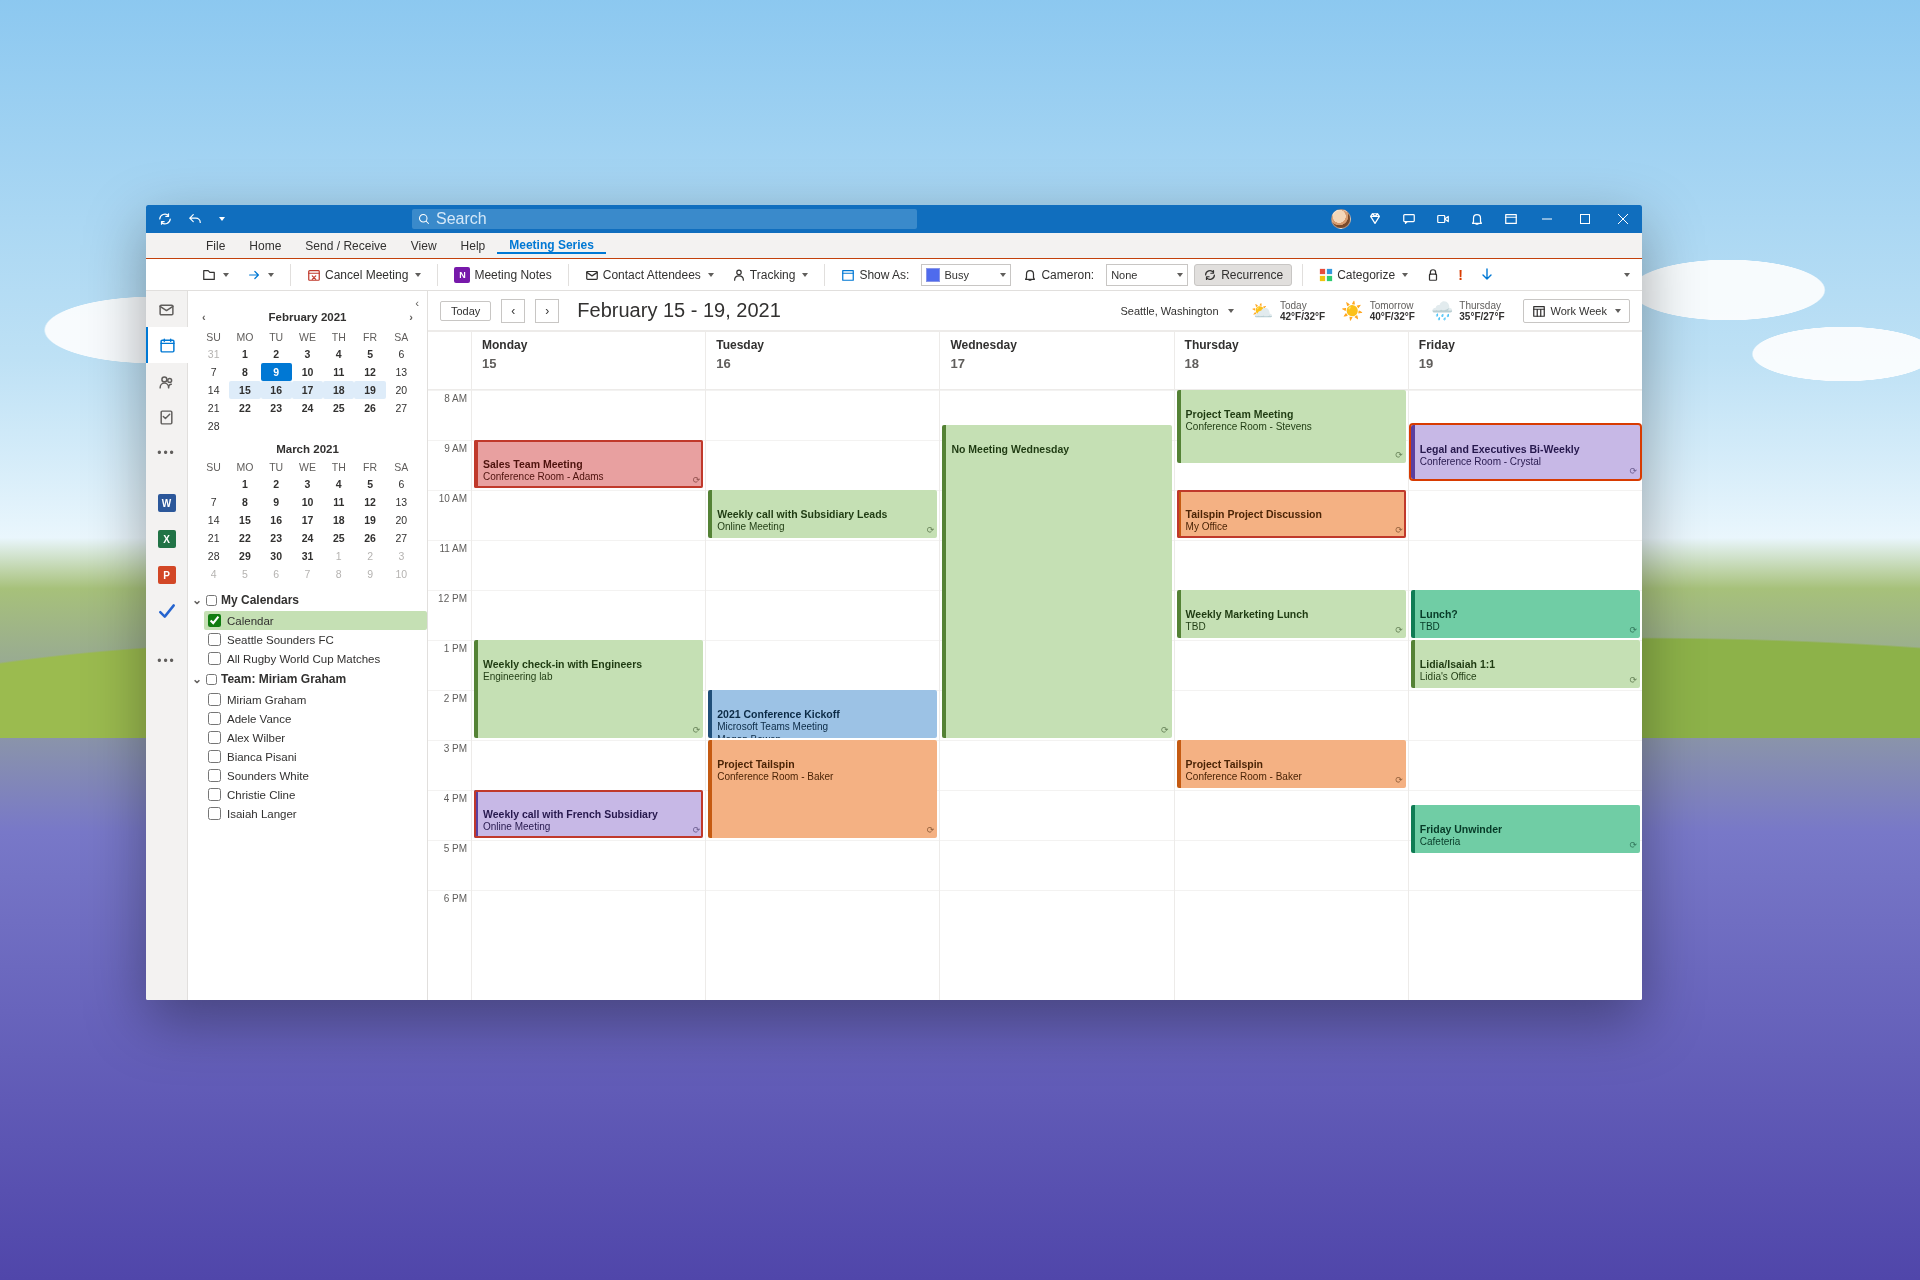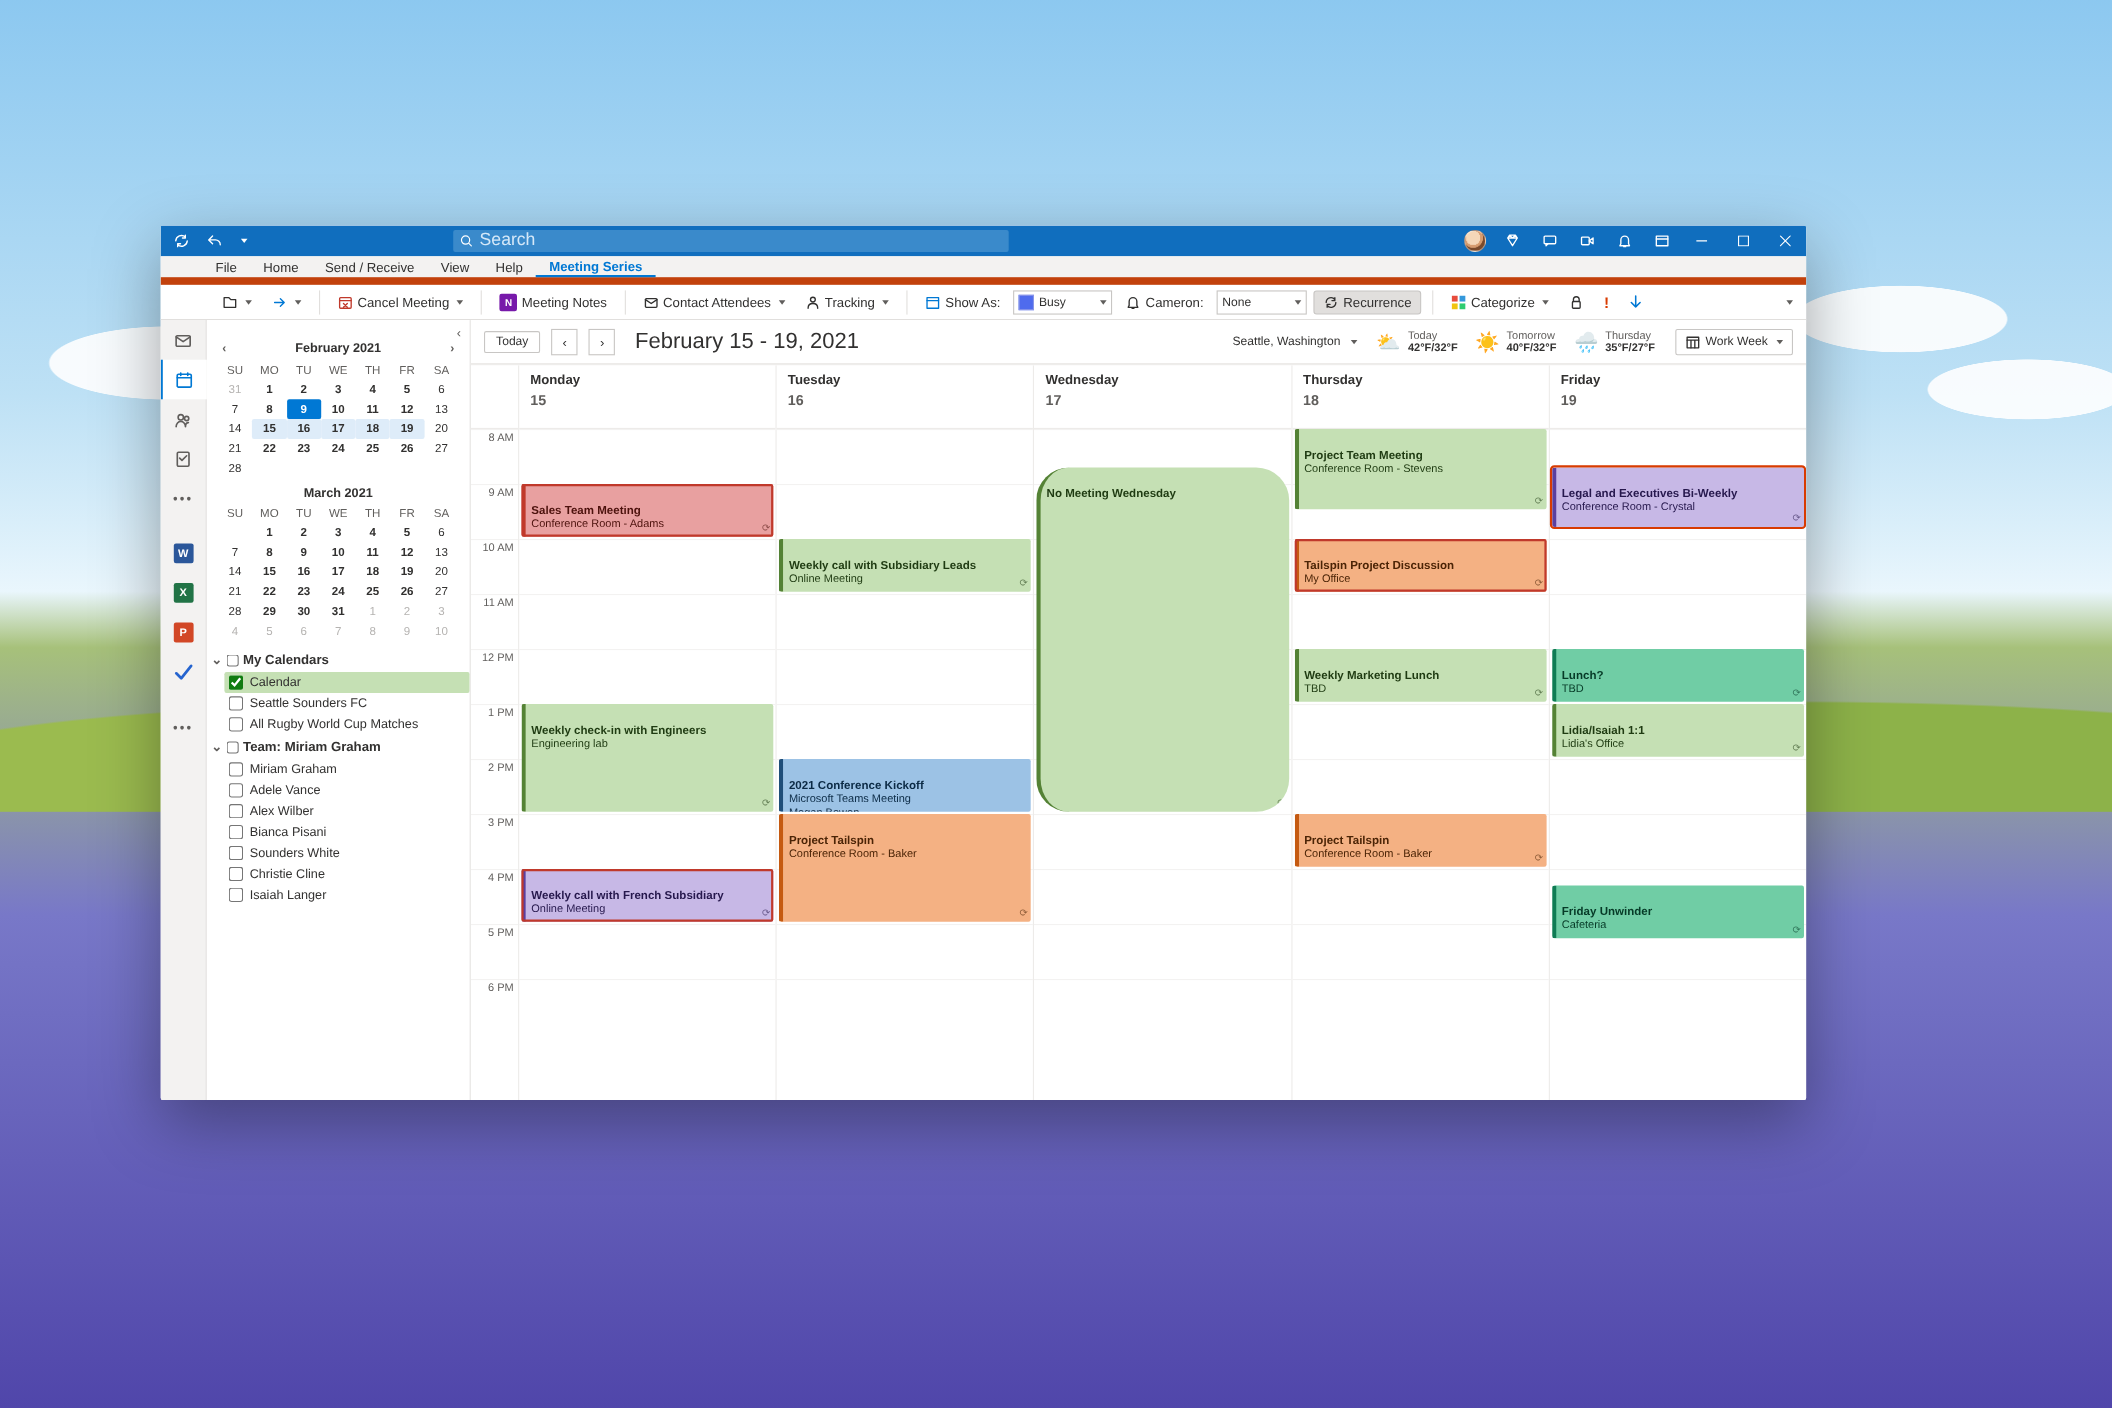--- a/index.html
+++ b/index.html
@@ -24,21 +24,21 @@
   .window { position:absolute; left:146px; top:205px; width:1496px; height:795px; background:#fff; box-shadow:0 20px 60px rgba(0,0,0,.35); display:flex; flex-direction:column; font-size:12px; color:#333; border-radius:2px; overflow:hidden;}
   .titlebar { height:28px; background:#106ebe; display:flex; align-items:center; color:#fff; padding:0 0 0 6px; gap:4px;}
   .titlebar .tb-btn { width:26px; height:28px; display:flex; align-items:center; justify-content:center; }
   .titlebar .search { margin-left:180px; flex:0 0 505px; height:20px; background:#3a8acb; border-radius:2px; display:flex; align-items:center; padding:0 6px; color:#d5e8f8; font-size:16px; position:relative;}
   .titlebar .search svg{margin-right:6px;}
   .titlebar .right { margin-left:auto; display:flex; align-items:center; gap:0;}
   .titlebar .right .tb-btn { width:34px; }
   .avatar-img{width:20px;height:20px;border-radius:50%;background:radial-gradient(circle at 40% 35%, #f5d7b8 40%, #d79c6f 42% 55%, #7a4a2b 58%); border:1px solid rgba(255,255,255,.4);}
   .winctrl{width:38px;height:28px;display:flex;align-items:center;justify-content:center;}
 
-  .tabs { height:26px; background:#f3f2f1; border-bottom:7px solid #c2410c; display:flex; padding-left:38px;}
+  .tabs { height:26px; background:#f3f2f1; border-bottom:1px solid #c2410c; display:flex; padding-left:48px;align-items:center;}
   .tabs .tab { padding:0 12px; display:flex; align-items:center; font-size:12px; color:#323130; cursor:pointer;}
   .tabs .tab.active { color:#0078d4; border-bottom:2px solid #0078d4; font-weight:600;}
 
   .ribbon { height:32px; border-bottom:1px solid #e1dfdd; display:flex; align-items:center; padding:0 6px 0 50px; gap:6px; font-size:12px; color:#323130; background:#fff;}
   .ribbon .rb { display:flex; align-items:center; gap:4px; padding:3px 6px; border-radius:3px; white-space:nowrap;}
   .ribbon .sep{width:1px;height:22px;background:#e1dfdd;margin:0 4px;}
   .ribbon select, .ribbon .combo { height:22px; font-size:11px; border:1px solid #c8c6c4; padding:0 4px; background:#fff;}
   .ribbon .busy-swatch{width:14px;height:14px;background:#4f6bed;display:inline-block;margin-right:4px;border:1px solid #8895e8;}
   .ribbon .recur{background:#e1dfdd;border:1px solid #c8c6c4;padding:3px 8px;}
   .caret{width:0;height:0;border-left:3px solid transparent;border-right:3px solid transparent;border-top:4px solid #605e5c;display:inline-block;margin-left:3px;}
@@ -653,21 +653,21 @@
                 <div class="hline" style="top: 50px;"></div>
                 <div class="hline" style="top: 100px;"></div>
                 <div class="hline" style="top: 150px;"></div>
                 <div class="hline" style="top: 200px;"></div>
                 <div class="hline" style="top: 250px;"></div>
                 <div class="hline" style="top: 300px;"></div>
                 <div class="hline" style="top: 350px;"></div>
                 <div class="hline" style="top: 400px;"></div>
                 <div class="hline" style="top: 450px;"></div>
                 <div class="hline" style="top: 500px;"></div>
-                <div class="evt g-green" style="top: 35px; height: 313px; border-radius: 30px;">
+                <div class="evt g-green" style="top: 35px; height: 313px;">
                   <div class="t">No Meeting Wednesday</div>
                   <div class="l"></div>
                   <span class="recur-glyph">⟳</span>
                 </div>
               </div>
             </div>
             <div class="daycol">
               <div class="dayhead">
                 <div class="dow">Thursday</div>
                 <div class="dom">18</div>

